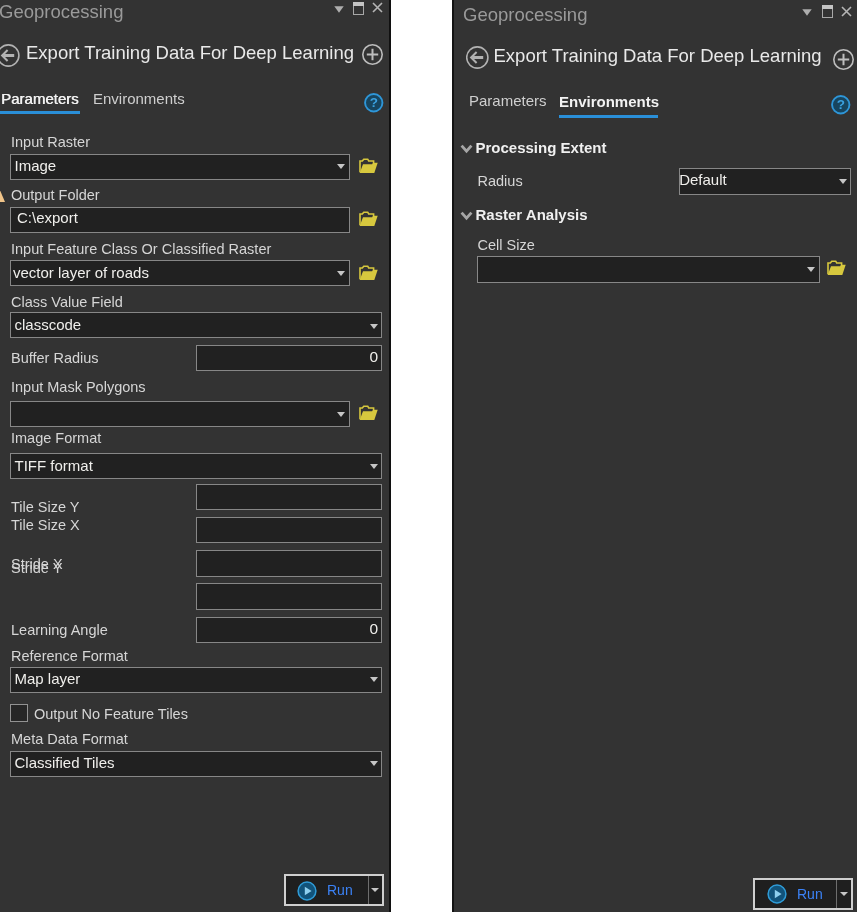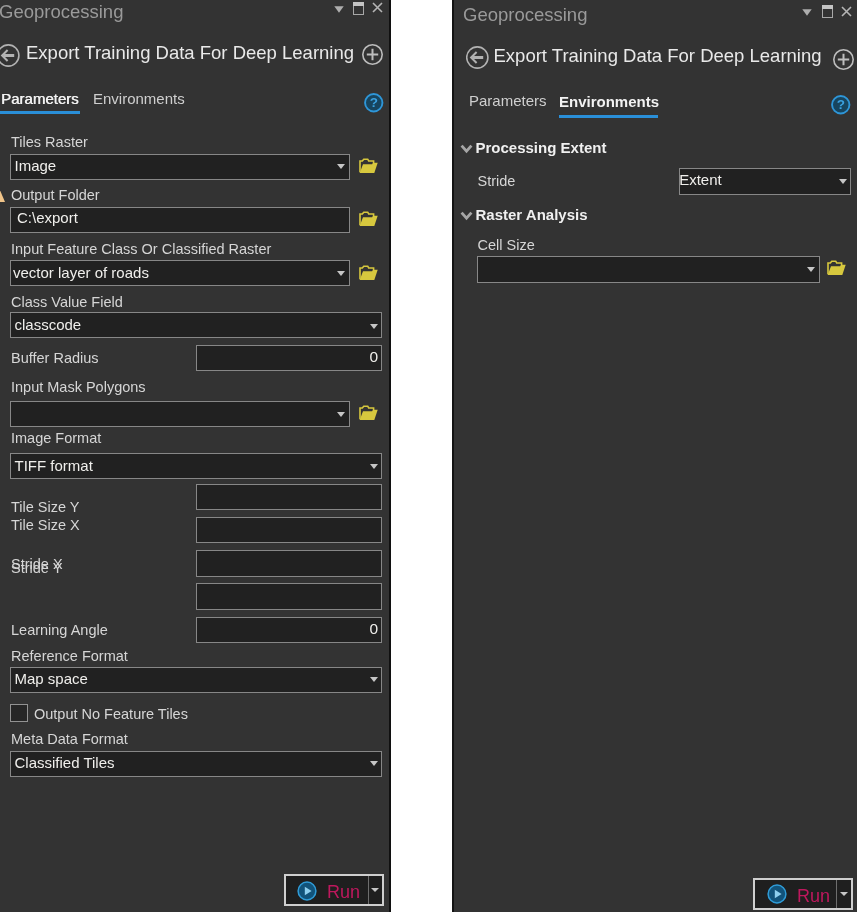--- a/index.html
+++ b/index.html
@@ -6,21 +6,21 @@
 body{width:857px;height:912px;background:#ffffff;overflow:hidden;position:relative;
      font-family:"Liberation Sans",sans-serif}
 .abs{position:absolute;line-height:1;white-space:nowrap}
 .pane{position:absolute;top:0;height:912px;background:#333333}
 .lbl{font-size:14.5px;color:#d6d6d6}
 .in{position:absolute;background:#212121;border:1px solid #878787;box-sizing:border-box}
 .itx{font-size:15px;color:#f0efec}
 .da{position:absolute;width:0;height:0;border-left:4.5px solid transparent;border-right:4.5px solid transparent;border-top:5px solid #c6c6c6}
 .sec{font-size:15px;font-weight:bold;color:#f0f0f0}
 .runbtn{position:absolute;width:100px;height:32px;background:#1f1f1f;border:2px solid #cfcfcf;box-sizing:border-box}
-.runtxt{font-size:18px;color:#be185d}
+.runtxt{font-size:14px;color:#3b82f6}
 .runsep{position:absolute;width:1px;background:#6e6e6e}
 </style>
 </head>
 <body>
 
 <div class="pane" style="left:0;width:391px;border-right:2px solid #101010;box-sizing:border-box"></div>
 
 <div class="abs" style="left:-1px;top:2.8px;font-size:18.5px;color:#9a9a9a">Geoprocessing</div>
 <svg class="abs" style="left:333.5px;top:5.5px" width="10" height="7">
     <polygon points="0.3,0.3 9.7,0.3 5,6.7" fill="#aeaeae"></polygon>
@@ -45,21 +45,21 @@
   </svg>
 
 <div class="abs" style="left:1px;top:91px;font-size:15px;color:#f0f0f0;text-shadow:0.5px 0 0 #f0f0f0">Parameters</div>
 <div class="abs" style="left:93px;top:91px;font-size:15px;color:#cfcfcf">Environments</div>
 <div class="abs" style="left:0;top:111px;width:80px;height:3px;background:#2a8fd8"></div>
 <svg class="abs" style="left:364.3px;top:92.7px" width="20" height="20">
     <circle cx="9.75" cy="9.75" r="8.7" fill="#17455f" stroke="#2e96d8" stroke-width="1.9"></circle>
     <text x="9.75" y="14.4" text-anchor="middle" font-size="13.5" font-weight="bold" fill="#3ba1e0" font-family="Liberation Sans">?</text>
   </svg>
 
-<div class="abs lbl" style="left:11px;top:135.3px">Tiles Raster</div>
+<div class="abs lbl" style="left:11px;top:135.3px">Input Raster</div>
 <div class="in" style="left:10px;top:153.5px;width:340px;height:26px"></div>
 <div class="abs itx" style="left:14.5px;top:158px">Image</div>
 <div class="da" style="left:337.4px;top:164.3px"></div>
 <svg class="abs" style="left:358px;top:157px" width="20" height="18">
     <path d="M2 15.3 V4 h2.3 l1.5-1.8 h3.9 l1 1.8 h4.9 v2.3" fill="none" stroke="#d7c83e" stroke-width="1.6"></path>
     <path d="M1.7 15.9 L5 7.2 h9.1 l.9-1.5 h4.7 L16.3 15.9 Z" fill="#d7c83e"></path>
   </svg>
 
 <div class="abs" style="left:-7.5px;top:188px;width:0;height:0;border-left:6.5px solid transparent;border-right:6.5px solid transparent;border-bottom:14.5px solid #f0c489"></div>
 <div class="abs lbl" style="left:11px;top:188.3px">Output Folder</div>
@@ -108,21 +108,21 @@
 <div class="abs lbl" style="left:11px;top:556.5px">Stride X</div>
 <div class="in" style="left:195.5px;top:550.1px;width:186px;height:26.5px"></div>
 <div class="abs lbl" style="left:11px;top:561px">Stride Y</div>
 <div class="in" style="left:195.5px;top:583.4px;width:186px;height:26.5px"></div>
 <div class="abs lbl" style="left:11px;top:623.1px">Learning Angle</div>
 <div class="in" style="left:195.5px;top:616.7px;width:186px;height:26.5px"></div>
 <div class="abs itx" style="left:369.5px;top:621.3px;font-size:15.5px">0</div>
 
 <div class="abs lbl" style="left:11px;top:649.3px">Reference Format</div>
 <div class="in" style="left:10px;top:666.5px;width:371.5px;height:26px"></div>
-<div class="abs itx" style="left:14.5px;top:671px">Map space</div>
+<div class="abs itx" style="left:14.5px;top:671px">Map layer</div>
 <div class="da" style="left:369.5px;top:677px"></div>
 
 <div class="abs" style="left:9.7px;top:704px;width:18.4px;height:18.4px;border:1.6px solid #929292;background:#262626;box-sizing:border-box"></div>
 <div class="abs lbl" style="left:34px;top:706.8px">Output No Feature Tiles</div>
 
 <div class="abs lbl" style="left:11px;top:731.9px">Meta Data Format</div>
 <div class="in" style="left:10px;top:750.5px;width:371.5px;height:26px"></div>
 <div class="abs itx" style="left:14.5px;top:755px">Classified Tiles</div>
 <div class="da" style="left:369.5px;top:761px"></div>
 
@@ -168,23 +168,23 @@
 <div class="abs" style="left:559px;top:115.4px;width:99px;height:3px;background:#2a8fd8"></div>
 <svg class="abs" style="left:830.9px;top:94.9px" width="20" height="20">
     <circle cx="9.75" cy="9.75" r="8.7" fill="#17455f" stroke="#2e96d8" stroke-width="1.9"></circle>
     <text x="9.75" y="14.4" text-anchor="middle" font-size="13.5" font-weight="bold" fill="#3ba1e0" font-family="Liberation Sans">?</text>
   </svg>
 
 <svg class="abs" style="left:460px;top:143.5px" width="13" height="10">
     <path d="M1.6 1.6 L6.5 7.2 L11.4 1.6" fill="none" stroke="#a6a6a6" stroke-width="2.8"></path>
   </svg>
 <div class="abs sec" style="left:475.5px;top:140.3px">Processing Extent</div>
-<div class="abs lbl" style="left:477.5px;top:173.65px">Stride</div>
+<div class="abs lbl" style="left:477.5px;top:173.65px">Radius</div>
 <div class="in" style="left:678.5px;top:168px;width:172.5px;height:27px"></div>
-<div class="abs itx" style="left:679.2px;top:172.3px">Extent</div>
+<div class="abs itx" style="left:679.2px;top:172.3px">Default</div>
 <div class="da" style="left:838.7px;top:179px"></div>
 
 <svg class="abs" style="left:460px;top:210.5px" width="13" height="10">
     <path d="M1.6 1.6 L6.5 7.2 L11.4 1.6" fill="none" stroke="#a6a6a6" stroke-width="2.8"></path>
   </svg>
 <div class="abs sec" style="left:475.5px;top:207.3px">Raster Analysis</div>
 <div class="abs lbl" style="left:477.5px;top:238.35px">Cell Size</div>
 <div class="in" style="left:476.5px;top:256px;width:343px;height:26.5px"></div>
 <div class="da" style="left:807.2px;top:266.8px"></div>
 <svg class="abs" style="left:825.5px;top:258.5px" width="20" height="18">

